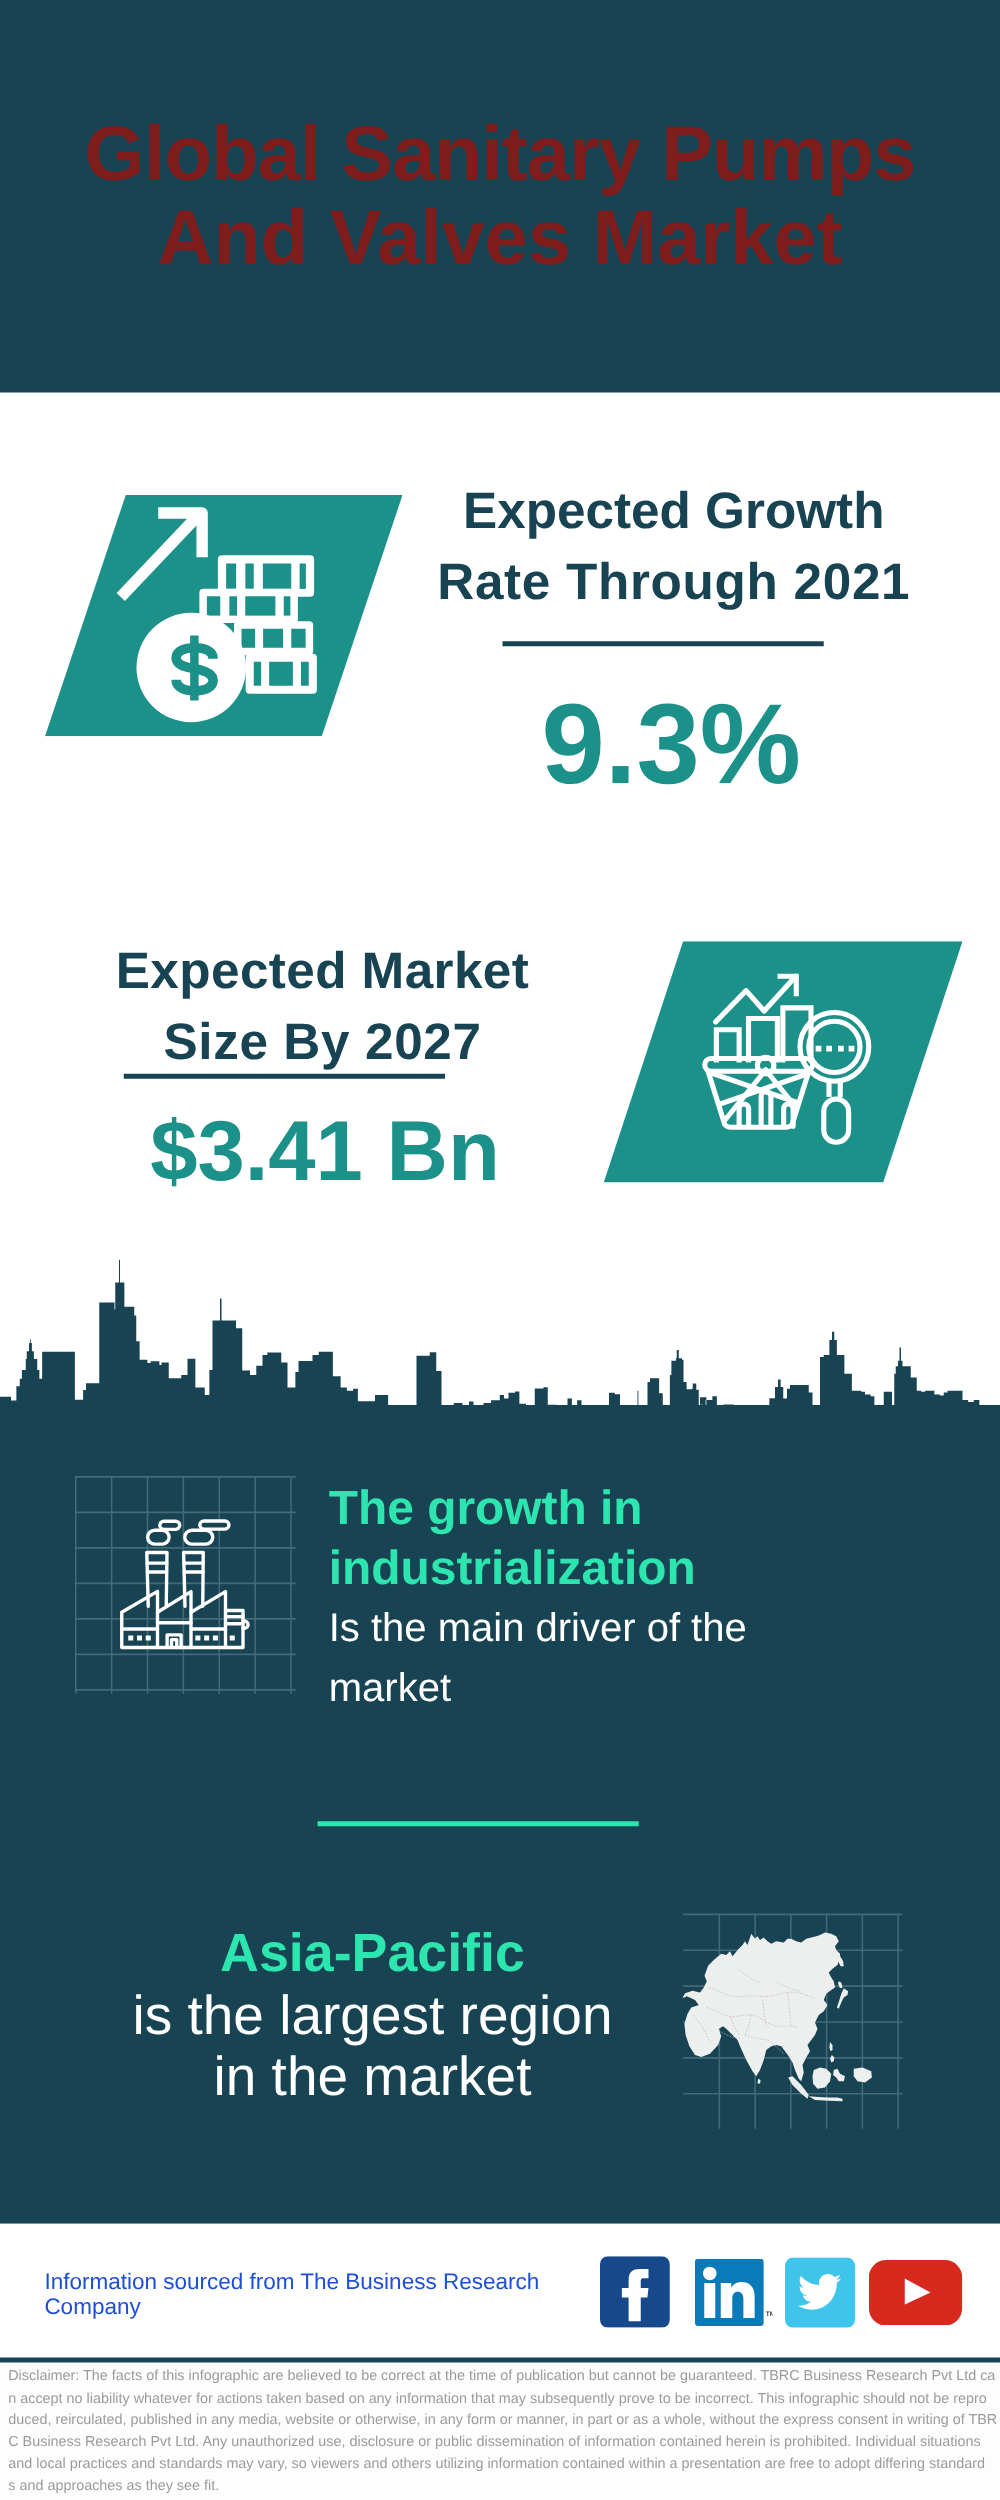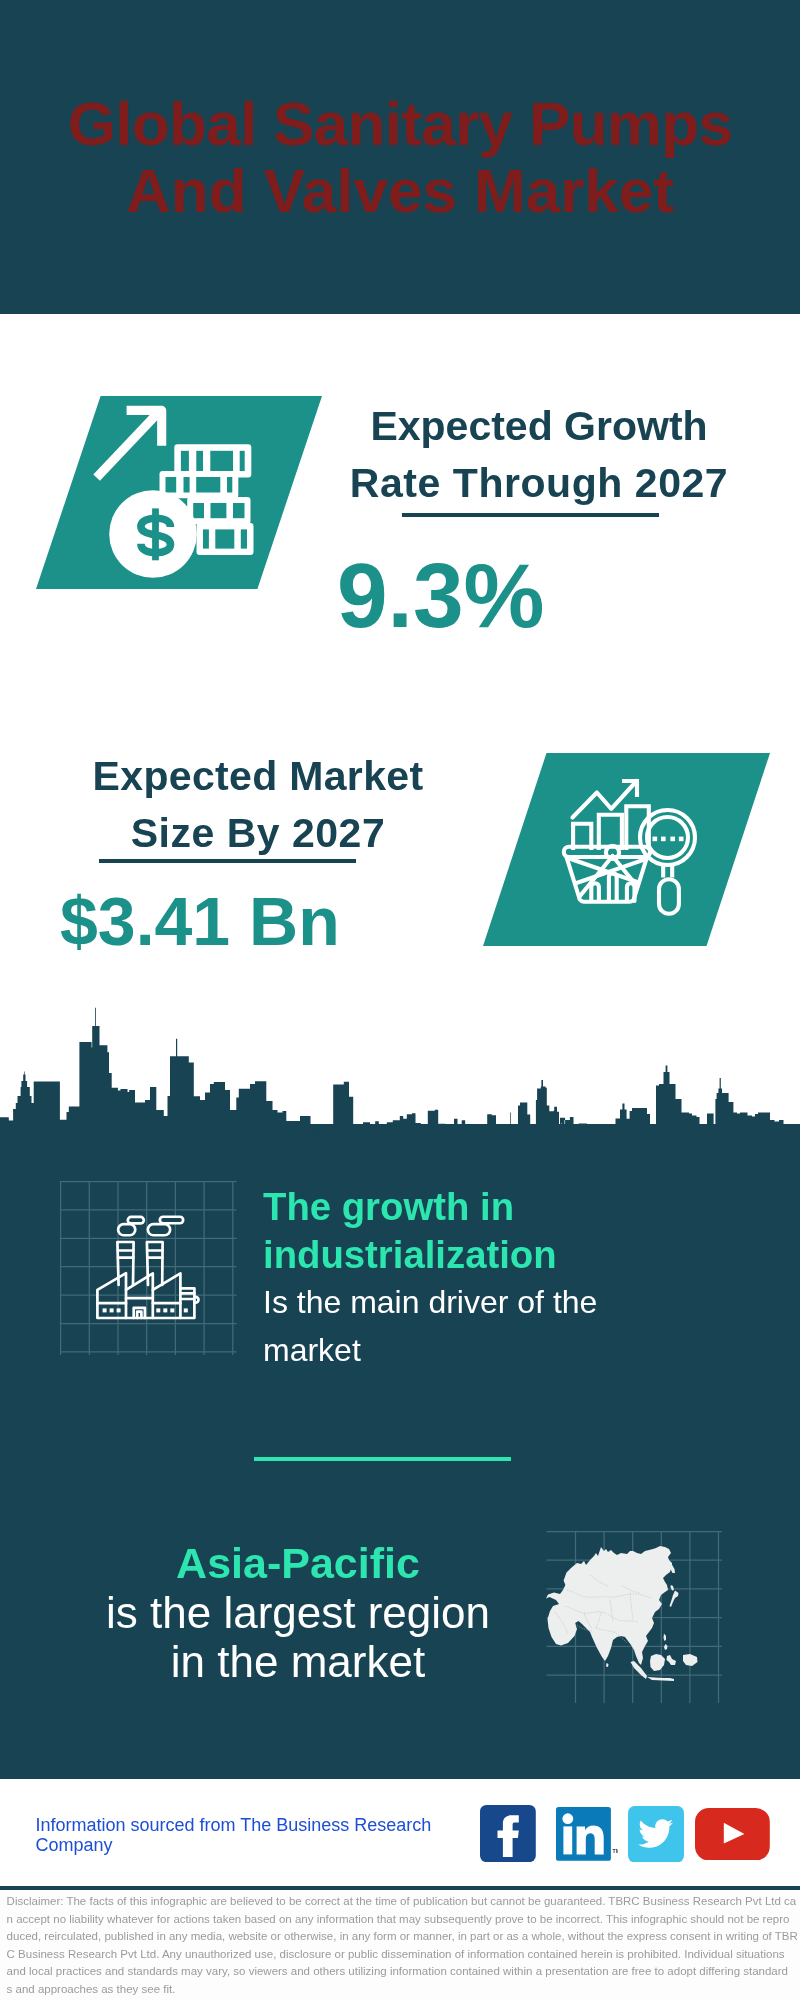--- a/index.html
+++ b/index.html
@@ -9,21 +9,21 @@
   #page{position:relative;width:800px;height:2000px;background:#fff;}
   .abs{position:absolute;}
 
   
   #header-band{left:0;top:0;width:800px;height:314px;background:#174353;}
   #header-title{left:0;top:91px;width:800px;text-align:center;color:#7f1d1d;
       font-size:62px;font-weight:bold;line-height:66.9px;letter-spacing:0px;}
 
   
   .stat-label{font-size:41px;font-weight:bold;color:#174353;line-height:57.4px;text-align:center;}
-  .stat-value{font-weight:bold;color:#1b918a;}
+  .stat-value{font-weight:bold;color:#1b918a;text-align:center;}
   .stat-rule{height:4px;background:#174353;}
 
   
   #body-band{left:0;top:1124px;width:800px;height:655px;background:#174353;}
   #skyline{left:0;top:998px;width:800px;height:140px;display:block;}
 
   .ins-hi{font-weight:bold;color:#2de5ae;}
   .ins-txt{color:#fff;}
 
   
@@ -84,23 +84,23 @@
                    C140.9,531.4 146.5,533.4 155.7,535.0
                    C164.9,536.6 170.5,539.4 170.5,544.4
                    C170.5,549.8 164.0,552.6 155.7,552.6
                    C147.4,552.6 140.9,549.8 140.9,543.8"></path>
           <path d="M155.5,508.4 L155.5,560.3" stroke-width="6.8"></path>
         </g>
       </g>
     </svg>
   </div>
 
-  <div class="abs stat-label" style="left:339px;top:398px;width:400px;">
+  <div class="abs stat-label" style="left:339px;top:380px;width:400px;">
     <div>Expected Growth</div>
-    <div style="letter-spacing:0.55px">Rate Through 2027</div>
+    <div style="letter-spacing:0.55px">Rate Through 2021</div>
   </div>
   <div class="abs stat-rule" style="left:402px;top:513px;width:257px;"></div>
   <div class="abs stat-value" style="left:337px;top:550px;width:400px;font-size:91px;line-height:91px;">9.3%</div>
 
   <div class="abs stat-label" style="left:58px;top:726px;width:400px;margin-top:22px;">
     <div style="letter-spacing:0.33px">Expected Market</div>
     <div style="letter-spacing:0.5px">Size By 2027</div>
   </div>
   <div class="abs stat-rule" style="left:99px;top:859px;width:257px;"></div>
   <div class="abs stat-value" style="left:60px;top:886px;width:400px;font-size:68px;line-height:71px;">$3.41 Bn</div>

